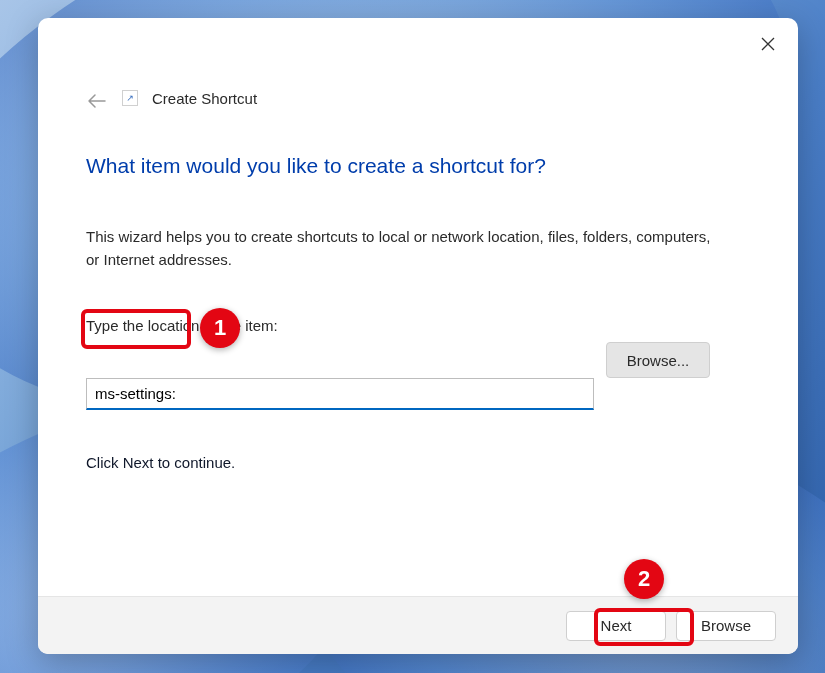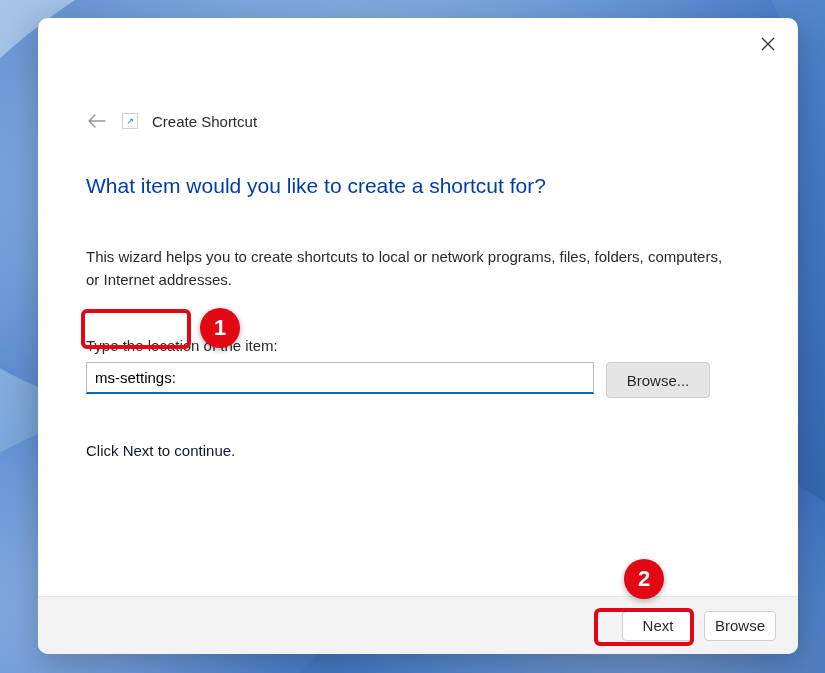--- a/index.html
+++ b/index.html
@@ -44,22 +44,22 @@
       height: 24px;
       cursor: pointer;
       display: flex;
       align-items: center;
       justify-content: center;
     }
     .close-btn svg { width: 14px; height: 14px; }
     
     .header-row {
       display: flex;
-      align-items: center;
-      padding: 92px 0 0 48px;
+      align-items: flex-start;
+      padding: 72px 0 0 48px;
       gap: 14px;
     }
     .back-arrow {
       width: 22px;
       height: 22px;
       display: flex;
       align-items: center;
       justify-content: center;
       cursor: pointer;
       color: #888;
@@ -116,20 +116,21 @@
     .location-input {
       flex: 1;
       max-width: 508px;
       height: 32px;
       border: 1px solid #bdbdbd;
       border-bottom: 2px solid #0067c0;
       padding: 4px 8px;
       font-size: 15px;
       font-family: inherit;
       outline: none;
+      margin-top: 36px;
     }
     .browse-btn {
       width: 104px;
       height: 36px;
       background: #e5e5e5;
       border: 1px solid #cfcfcf;
       border-radius: 4px;
       font-size: 15px;
       color: #2a2a2a;
       cursor: pointer;
@@ -145,21 +146,21 @@
       background: #f3f3f3;
       border-top: 1px solid #e5e5e5;
       border-radius: 0 0 10px 10px;
       display: flex;
       justify-content: flex-end;
       align-items: center;
       padding-right: 22px;
       gap: 10px;
     }
     .footer-btn {
-      width: 72px;
+      width: 100px;
       height: 30px;
       background: #fff;
       border: 1px solid #cfcfcf;
       border-radius: 4px;
       font-size: 15px;
       color: #2a2a2a;
       cursor: pointer;
       font-family: inherit;
     }
     
@@ -206,21 +207,21 @@
       <svg width="20" height="16" viewBox="0 0 20 16">
           <path d="M8 2 L2 8 L8 14 M2 8 L18 8" stroke="#999" stroke-width="1.5" fill="none" stroke-linecap="round" stroke-linejoin="round"></path>
         </svg>
     </div>
     <div class="shortcut-icon"></div>
     <div class="header-title">Create Shortcut</div>
   </div>
 
   <div class="content">
     <h1 class="question">What item would you like to create a shortcut for?</h1>
-    <p class="description">This wizard helps you to create shortcuts to local or network programs, files, folders, computers, or Internet addresses.</p>
+    <p class="description">This wizard helps you to create shortcuts to local or network location, files, folders, computers, or Internet addresses.</p>
     <div class="label">Type the location of the item:</div>
     <div class="input-row">
       <input type="text" class="location-input" value="ms-settings:" style="">
       <button class="browse-btn">Browse...</button>
     </div>
     <div class="continue-text">Click Next to continue.</div>
   </div>
 
   <div class="footer">
     <button class="footer-btn">Next</button>

